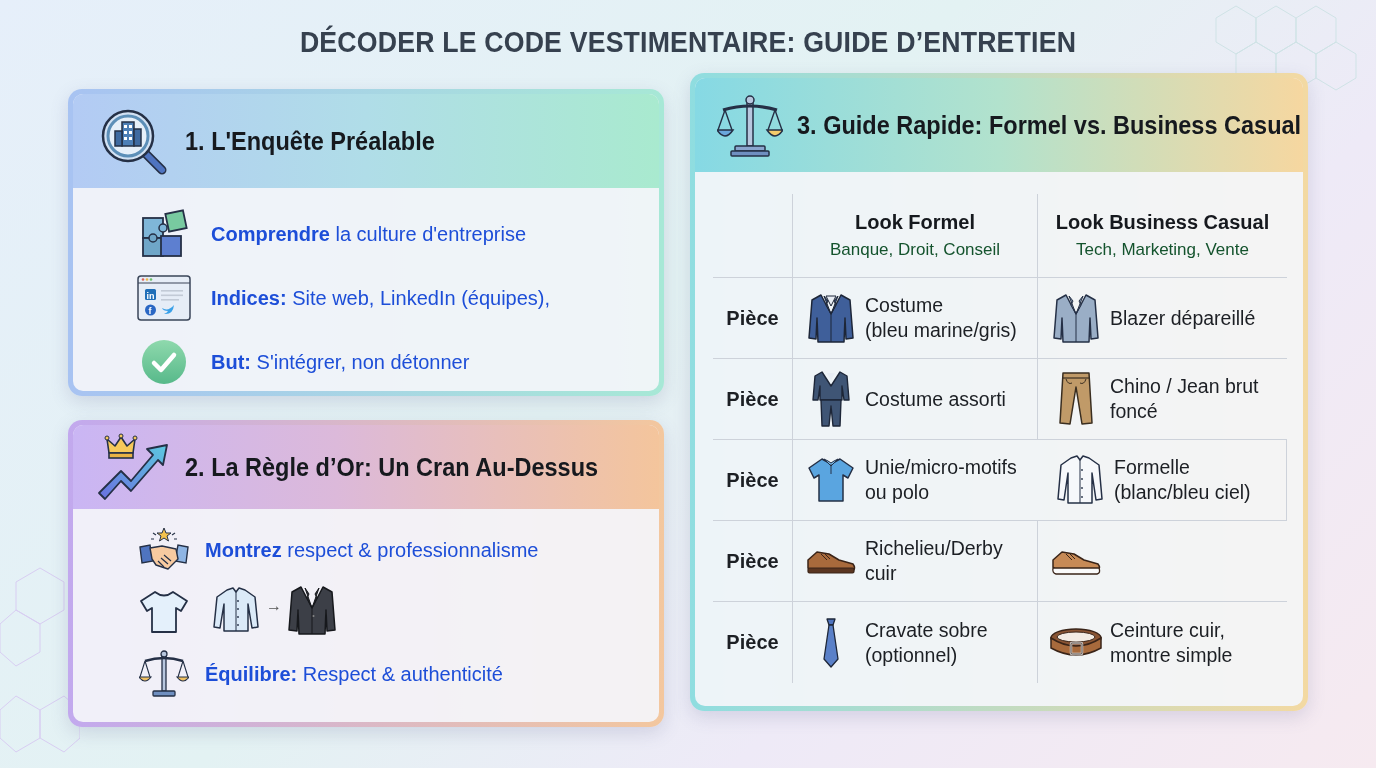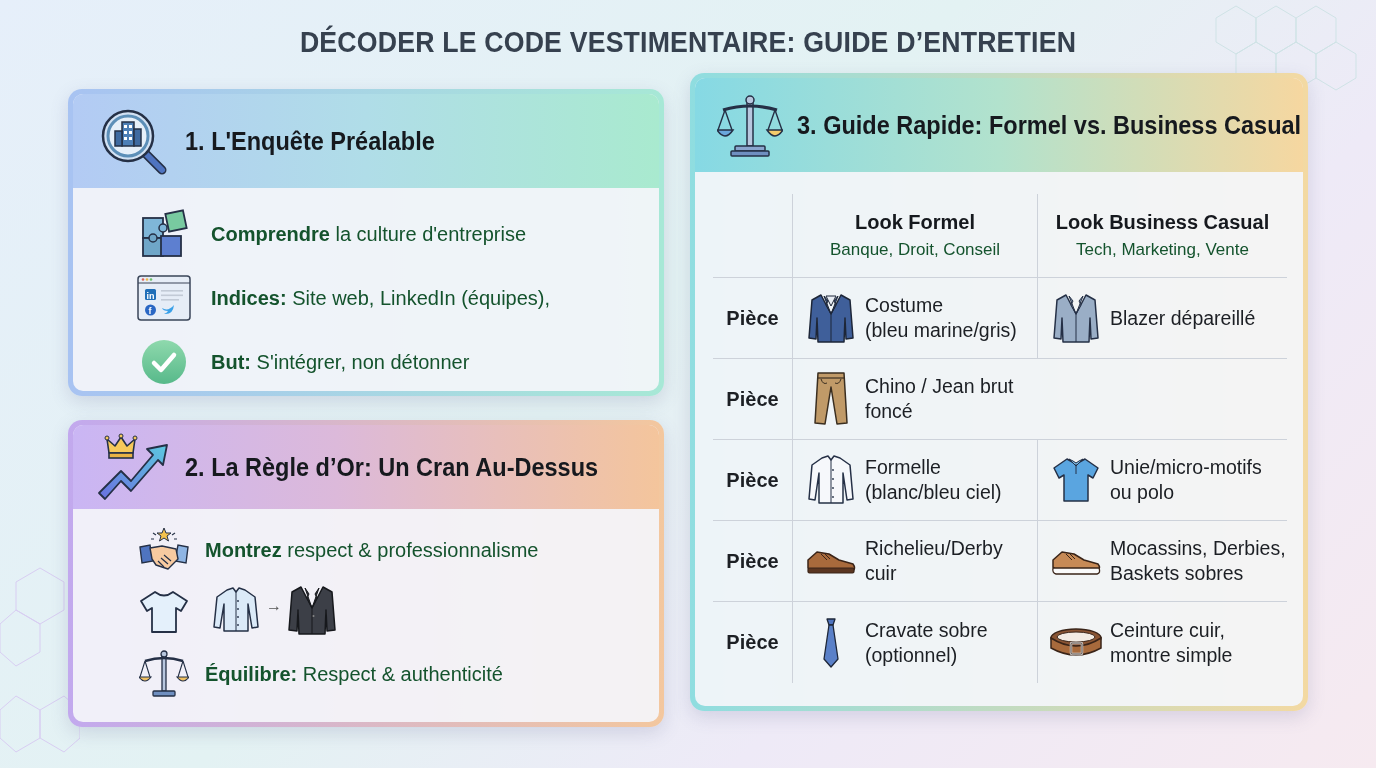--- a/index.html
+++ b/index.html
@@ -43,21 +43,21 @@
     background: linear-gradient(90deg, #c2a9ee, #f3c79e); }
   #card2 .card-header { height: 84px; background: linear-gradient(90deg, #cab6f4 0%, #dcb9da 45%, #f4c59c 100%); }
   
   #card3 { left: 690px; top: 73px; width: 618px; height: 638px;
     background: linear-gradient(90deg, #8fdde0, #f3d9a2); }
   #card3 .card-header { height: 94px; background: linear-gradient(90deg, #86d9e4 0%, #b2e2cd 50%, #f6d7a0 100%); }
 
   .items { padding: 14px 0 0 62px; display: flex; flex-direction: column; }
   .item { display: flex; align-items: center; }
   .item .iicon { width: 58px; height: 58px; display: flex; align-items: center; justify-content: center; flex: 0 0 58px; }
-  .item .itext { margin-left: 18px; font-size: 20px; line-height: 25px; color: #14532d; }
+  .item .itext { margin-left: 18px; font-size: 20px; line-height: 25px; color: #1d4ed8; }
   .item .itext b { font-weight: 700; }
   #card1 .item { height: 64px; }
   #card2 .items { padding-top: 10px; }
   #card2 .item { height: 62px; }
   #card2 .item .itext { margin-left: 12px; }
 
   
   .tbl { position: relative; margin: 22px 18px 0 18px; width: 574px; }
   .tbl-row { display: flex; border-bottom: 1px solid #cdd2da; }
   .tbl-row:last-child { border-bottom: none; }
@@ -314,59 +314,69 @@
               <path d="M16 4 L23 22 L18 13 L20 9 Z M30 4 L23 22 L28 13 L26 9 Z" fill="#8599b3" stroke="#253046" stroke-width="1"></path>
               <line x1="23" y1="22" x2="23" y2="50" stroke="#253046" stroke-width="1"></line>
             </svg>
           </div>
           <div class="cell-text"><span>Blazer dépareillé</span><br><span></span></div>
         </div>
       </div>
 
       <div class="tbl-row body-row">
         <div class="tbl-cell c0">Pièce</div>
+        <div class="tbl-cell c1">
+          <div class="cell-icon">
+            <svg width="40" height="58" viewBox="0 0 40 58">
+              <path d="M11 2 L20 16 L29 2 L36 6 L38 30 L33 30 L31 16 L31 30 L9 30 L9 16 L7 30 L2 30 L4 6 Z" fill="#3f5575" stroke="#1d2638" stroke-width="1.4" stroke-linejoin="round"></path>
+              <path d="M16 3 L20 10 L24 3 Z" fill="#e8edf4"></path>
+              <path d="M10 30 L30 30 L29 56 L22 56 L20 36 L18 56 L11 56 Z" fill="#3f5575" stroke="#1d2638" stroke-width="1.4" stroke-linejoin="round"></path>
+            </svg>
+          </div>
+          <div class="cell-text"><span>Costume assorti</span></div>
+        </div>
         <div class="tbl-cell c2">
           <div class="cell-icon">
             <svg width="36" height="56" viewBox="0 0 36 56">
               <path d="M5 2 L31 2 L34 52 L24 53 L18 16 L12 53 L2 52 Z" fill="#c09a68" stroke="#3a2e20" stroke-width="1.5" stroke-linejoin="round"></path>
               <line x1="5" y1="7" x2="31" y2="7" stroke="#3a2e20" stroke-width="1.2"></line>
               <path d="M8 8 Q10 14 14 12 M28 8 Q26 14 22 12" fill="none" stroke="#3a2e20" stroke-width="1"></path>
             </svg>
           </div>
           <div class="cell-text"><span>Chino / Jean brut</span><br><span>foncé</span></div>
         </div>
       </div>
 
       <div class="tbl-row body-row">
         <div class="tbl-cell c0">Pièce</div>
+        <div class="tbl-cell c2">
+          <div class="cell-icon">
+            <svg width="48" height="48" viewBox="0 0 48 48">
+              <path d="M15 3 L24 8 L33 3 L46 12 L41 22 L36 19 L36 45 L12 45 L12 19 L7 22 L2 12 Z" fill="#5aa5e0" stroke="#253046" stroke-width="1.5" stroke-linejoin="round"></path>
+              <path d="M17 3 L24 10 L31 3 L27 5 L24 7 L21 5 Z" fill="#7bbbe9" stroke="#253046" stroke-width="1"></path>
+              <line x1="24" y1="8" x2="24" y2="18" stroke="#253046" stroke-width="1"></line>
+            </svg>
+          </div>
+          <div class="cell-text"><span>Unie/micro-motifs</span><br><span>ou polo</span></div>
+        </div>
         <div class="tbl-cell c1">
           <div class="cell-icon">
             <svg width="48" height="50" viewBox="0 0 48 50">
               <path d="M15 3 L21 1 L24 5 L27 1 L33 3 L43 10 L46 44 L40 45 L36 18 L36 48 L12 48 L12 18 L8 45 L2 44 L5 10 Z" fill="#f6f8fb" stroke="#253046" stroke-width="1.5" stroke-linejoin="round"></path>
               <line x1="24" y1="5" x2="24" y2="48" stroke="#253046" stroke-width="1"></line>
               <g fill="#253046">
                   <circle cx="26" cy="15" r="0.9"></circle>
                   <circle cx="26" cy="24" r="0.9"></circle>
                   <circle cx="26" cy="33" r="0.9"></circle>
                   <circle cx="26" cy="42" r="0.9"></circle>
                 </g>
             </svg>
           </div>
           <div class="cell-text"><span>Formelle</span><br><span>(blanc/bleu ciel)</span></div>
         </div>
-        <div class="tbl-cell c2">
-          <div class="cell-icon">
-            <svg width="48" height="48" viewBox="0 0 48 48">
-              <path d="M15 3 L24 8 L33 3 L46 12 L41 22 L36 19 L36 45 L12 45 L12 19 L7 22 L2 12 Z" fill="#5aa5e0" stroke="#253046" stroke-width="1.5" stroke-linejoin="round"></path>
-              <path d="M17 3 L24 10 L31 3 L27 5 L24 7 L21 5 Z" fill="#7bbbe9" stroke="#253046" stroke-width="1"></path>
-              <line x1="24" y1="8" x2="24" y2="18" stroke="#253046" stroke-width="1"></line>
-            </svg>
-          </div>
-          <div class="cell-text"><span>Unie/micro-motifs</span><br><span>ou polo</span></div>
-        </div>
       </div>
 
       <div class="tbl-row body-row">
         <div class="tbl-cell c0">Pièce</div>
         <div class="tbl-cell c1">
           <div class="cell-icon">
             <svg width="52" height="30" viewBox="0 0 52 30">
               <path d="M3 14 L12 6 L24 8 L34 14 L48 18 Q51 22 48 25 L6 25 L3 22 Z" fill="#a86a3c" stroke="#3a2418" stroke-width="1.5" stroke-linejoin="round"></path>
               <rect x="3" y="22" width="46" height="5" rx="1.5" fill="#5a3520" stroke="#3a2418" stroke-width="1.2"></rect>
               <path d="M16 8 L22 14 M19 7 L25 13" stroke="#3a2418" stroke-width="1"></path>
@@ -375,21 +385,20 @@
           <div class="cell-text"><span>Richelieu/Derby</span><br><span>cuir</span></div>
         </div>
         <div class="tbl-cell c2">
           <div class="cell-icon">
             <svg width="52" height="30" viewBox="0 0 52 30">
               <path d="M3 14 L12 6 L24 8 L34 14 L48 18 Q51 22 48 24 L6 24 L3 21 Z" fill="#c78a56" stroke="#3a2418" stroke-width="1.5" stroke-linejoin="round"></path>
               <path d="M3 22 L49 22 Q51 27 47 28 L6 28 Q2 27 3 22 Z" fill="#fafafa" stroke="#3a2418" stroke-width="1.3"></path>
               <path d="M16 8 L22 14 M19 7 L25 13" stroke="#3a2418" stroke-width="1"></path>
             </svg>
           </div>
-          <div class="cell-text"><span>Mocassins, Derbies,</span><br><span>Baskets sobres</span></div>
         </div>
       </div>
 
       <div class="tbl-row body-row">
         <div class="tbl-cell c0">Pièce</div>
         <div class="tbl-cell c1">
           <div class="cell-icon">
             <svg width="20" height="52" viewBox="0 0 20 52">
               <path d="M6 2 L14 2 L12 8 L8 8 Z" fill="#4f74c0" stroke="#1d2638" stroke-width="1.3" stroke-linejoin="round"></path>
               <path d="M8 8 L12 8 L17 42 L10 50 L3 42 Z" fill="#5a80c8" stroke="#1d2638" stroke-width="1.3" stroke-linejoin="round"></path>

